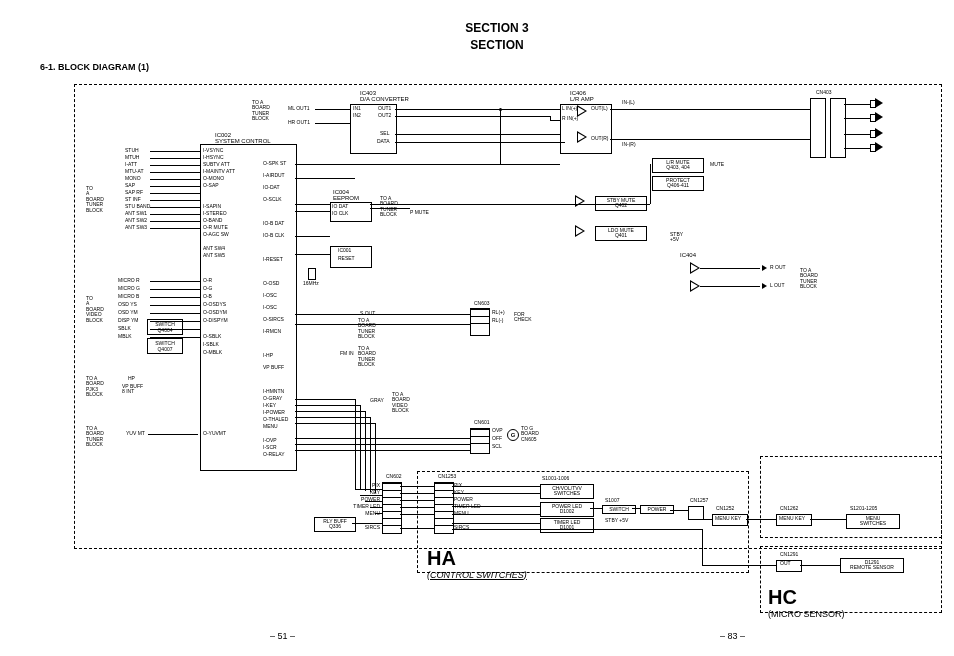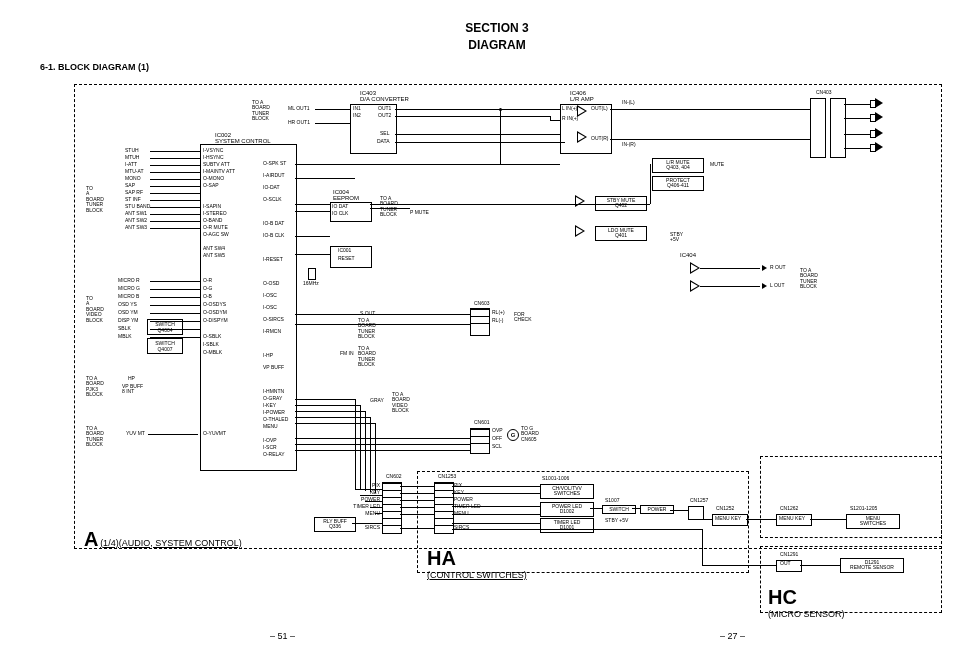--- a/index.html
+++ b/index.html
@@ -147,36 +147,32 @@
     text-align:center;
     padding:1px 2px;
     background:#fff;
   }
 </style>
 </head>
 <body>
 
 <div class="section-title">
   <span>SECTION 3</span><br>
-  <span>DIAGRAM</span>
+  <span>SECTION</span>
 </div>
 <div class="subheading">6-1. BLOCK DIAGRAM (1)</div>
 
 <div class="diagram">
 
   <div class="frame" style="left:34px;top:8px;width:866px;height:463px;"></div>
-  <div class="block-label" style="left:44px;top:452px;">
-    <span class="block-big">A</span>
-    <span class="block-sub" style="text-decoration:underline;">(1/4)(AUDIO, SYSTEM CONTROL)</span>
-  </div>
 
   <div class="frame" style="left:377px;top:395px;width:330px;height:100px;"></div>
   <div class="block-label" style="left:387px;top:471px;">
     <span class="block-big">HA</span><br>
-    <span class="block-sub" style="text-decoration:underline;">(CONTROL SWITCHES)</span>
+    <span class="block-sub" style="text-decoration:underline;font-style:italic;">(CONTROL SWITCHES)</span>
   </div>
 
   <div class="frame" style="left:720px;top:380px;width:180px;height:80px;"></div>
 
   <div class="frame" style="left:720px;top:470px;width:180px;height:65px;"></div>
   <div class="block-label" style="left:728px;top:510px;">
     <span class="block-big">HC</span><br>
     <span class="block-sub">(MICRO SENSOR)</span>
   </div>
 
@@ -429,21 +425,21 @@
   <div class="hline" style="left:255px;top:238px;width:175px;"></div>
   <div class="hline" style="left:255px;top:248px;width:175px;"></div>
 
   <div class="hline" style="left:330px;top:128px;width:280px;"></div>
   <div class="vline" style="left:610px;top:88px;height:40px;"></div>
   <div class="hline" style="left:460px;top:88px;width:60px;"></div>
   <div class="hline" style="left:355px;top:58px;width:165px;"></div>
   <div class="hline" style="left:355px;top:66px;width:170px;"></div>
 
   <div class="page-num" style="left:230px;top:555px;">– 51 –</div>
-  <div class="page-num" style="left:680px;top:555px;">– 27 –</div>
+  <div class="page-num" style="left:680px;top:555px;">– 83 –</div>
 
 <div id="ic002-leftA" style="position: absolute;">
       <div class="pin-label" style="left: 85px; top: 72px;">STUH</div>
       <div class="hline" style="left: 110px; top: 75px; width: 50px;"></div>
       <div class="pin-label" style="left: 85px; top: 79px;">MTUH</div>
       <div class="hline" style="left: 110px; top: 82px; width: 50px;"></div>
       <div class="pin-label" style="left: 85px; top: 86px;">I-ATT</div>
       <div class="hline" style="left: 110px; top: 89px; width: 50px;"></div>
       <div class="pin-label" style="left: 85px; top: 93px;">MTU-AT</div>
       <div class="hline" style="left: 110px; top: 96px; width: 50px;"></div>

